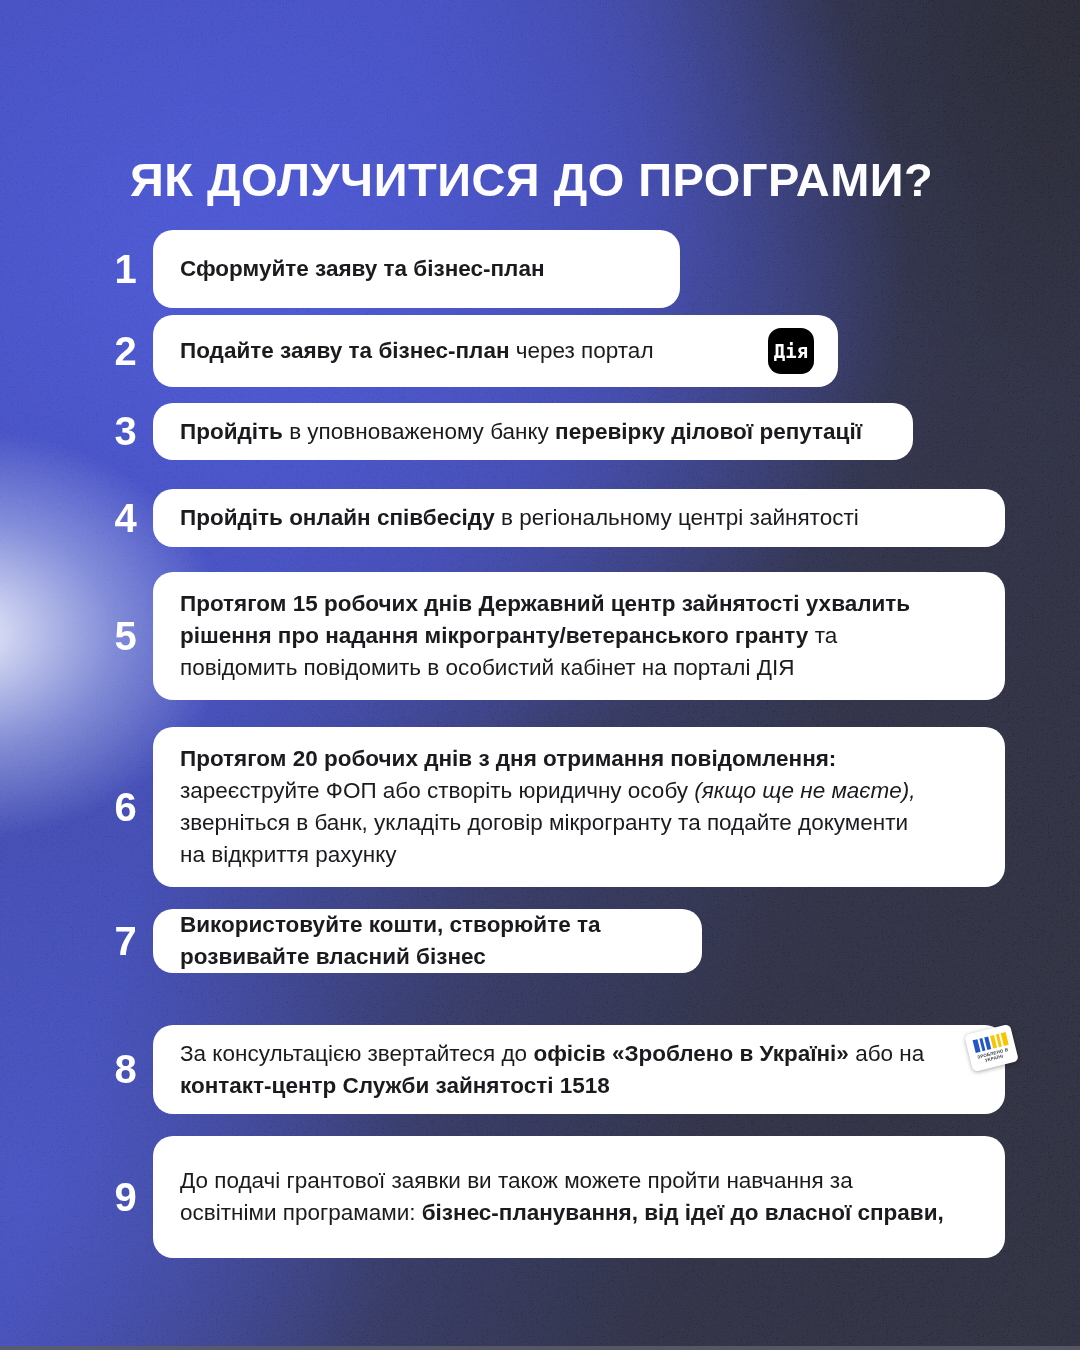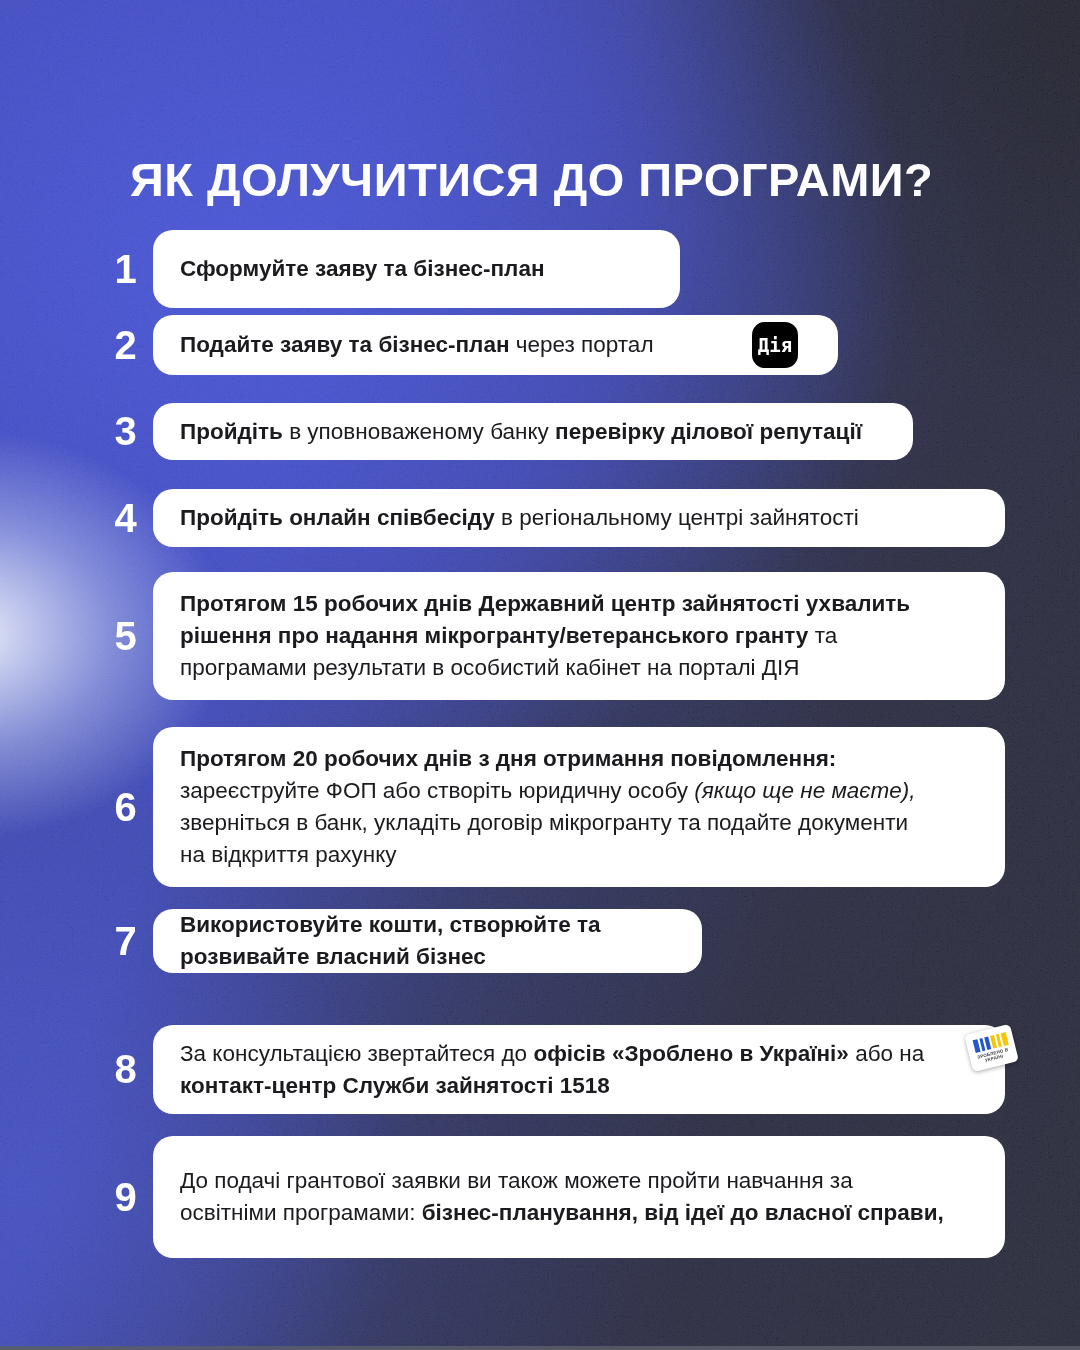--- a/index.html
+++ b/index.html
@@ -26,21 +26,21 @@
   .num{width:55px;flex:none;text-align:center;font-size:40px;font-weight:700;color:#ffffff;}
   .card{
     position:relative;background:#ffffff;border-radius:20px;box-sizing:border-box;
     display:flex;align-items:center;padding:8px 27px;color:#1b1b1f;
     font-size:22.5px;line-height:32px;
   }
   .txt{flex:1 1 auto;}
   .txt .b{font-weight:700;}
   .txt .i{font-style:italic;}
   .s1{top:230px}.s1 .card{width:527px;height:78px}
-  .s2{top:315px}.s2 .card{width:685px;height:60px;padding-right:40px}
+  .s2{top:315px}.s2 .card{width:685px;height:72px;padding-right:24px}
   .s3{top:403px}.s3 .card{width:760px;height:57px}
   .s4{top:489px}.s4 .card{width:852px;height:58px}
   .s5{top:572px}.s5 .card{width:852px;height:128px}
   .s6{top:727px}.s6 .card{width:852px;height:160px}
   .s7{top:909px}.s7 .card{width:549px;height:64px}
   .s8{top:1025px}.s8 .card{width:852px;height:89px}
   .s9{top:1136px}.s9 .card{width:852px;height:122px}
   .diia{
     width:46px;height:46px;flex:none;margin-left:auto;background:#000;border-radius:13px;
     color:#fff;display:flex;align-items:center;justify-content:center;
@@ -92,21 +92,21 @@
         </div>
         <div class="step s4">
           <div class="num">4</div>
           <div class="card">
             <div class="txt"><span class="b">Пройдіть онлайн співбесіду</span><span> в регіональному центрі зайнятості</span></div>
           </div>
         </div>
         <div class="step s5">
           <div class="num">5</div>
           <div class="card">
-            <div class="txt"><span class="b">Протягом 15 робочих днів Державний центр зайнятості ухвалить</span><br><span class="b">рішення про надання мікрогранту/ветеранського гранту</span><span> та</span><br><span>програмами результати в особистий кабінет на порталі ДІЯ</span></div>
+            <div class="txt"><span class="b">Протягом 15 робочих днів Державний центр зайнятості ухвалить</span><br><span class="b">рішення про надання мікрогранту/ветеранського гранту</span><span> та</span><br><span>повідомить повідомить в особистий кабінет на порталі ДІЯ</span></div>
           </div>
         </div>
         <div class="step s6">
           <div class="num">6</div>
           <div class="card">
             <div class="txt"><span class="b">Протягом 20 робочих днів з дня отримання повідомлення:</span><br><span>зареєструйте ФОП або створіть юридичну особу </span><span class="i">(якщо ще не маєте),</span><br><span>зверніться в банк, укладіть договір мікрогранту та подайте документи</span><br><span>на відкриття рахунку</span></div>
           </div>
         </div>
         <div class="step s7">
           <div class="num">7</div>

